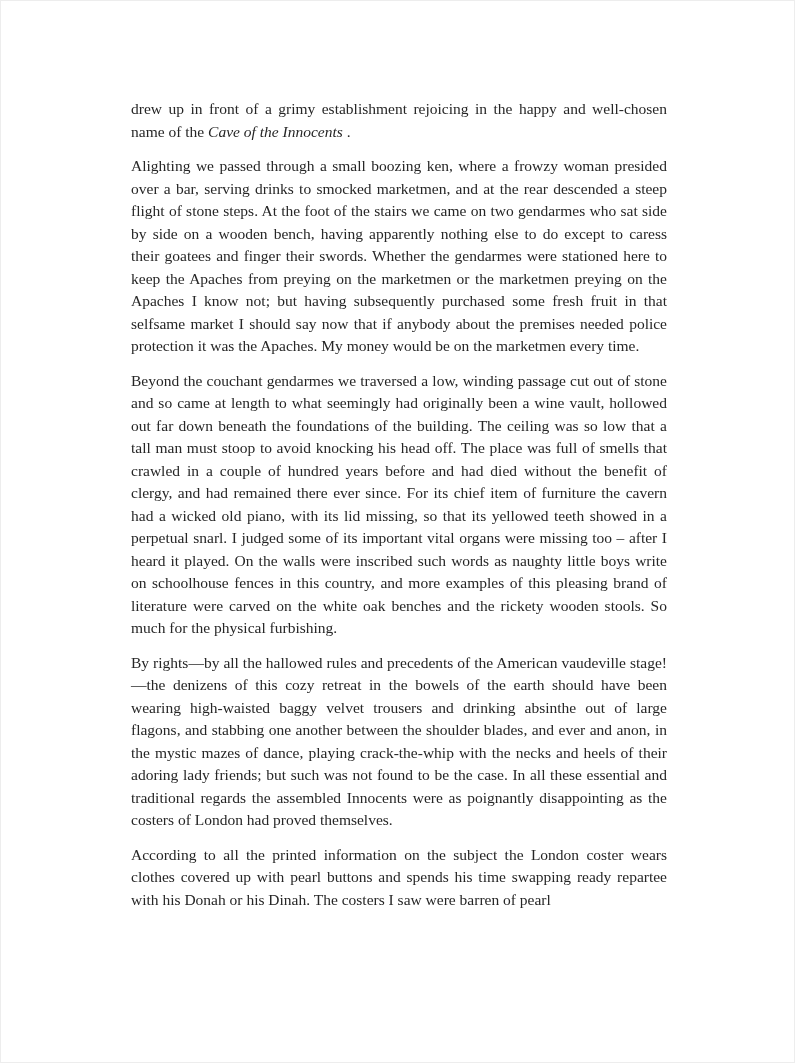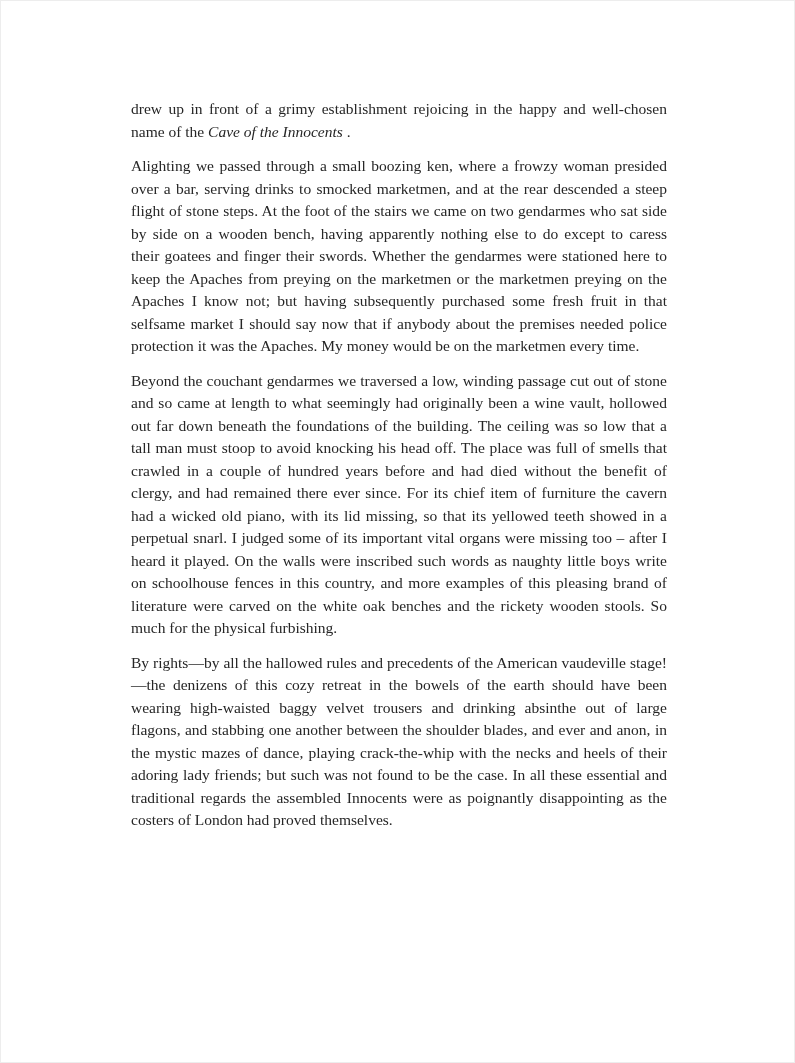--- a/index.html
+++ b/index.html
@@ -50,14 +50,15 @@
 </style>
 </head>
 <body>
 
 <div class="page">
   <div class="text-block">
     <p class="para"><span>drew up in front of a grimy establishment rejoicing in the happy and well-chosen name of the </span><em class="book-title">Cave of the Innocents</em><span> .</span></p>
     <p class="para">Alighting we passed through a small boozing ken, where a frowzy woman presided over a bar, serving drinks to smocked marketmen, and at the rear descended a steep flight of stone steps. At the foot of the stairs we came on two gendarmes who sat side by side on a wooden bench, having apparently nothing else to do except to caress their goatees and finger their swords. Whether the gendarmes were stationed here to keep the Apaches from preying on the marketmen or the marketmen preying on the Apaches I know not; but having subsequently purchased some fresh fruit in that selfsame market I should say now that if anybody about the premises needed police protection it was the Apaches. My money would be on the marketmen every time.</p>
     <p class="para">Beyond the couchant gendarmes we traversed a low, winding passage cut out of stone and so came at length to what seemingly had originally been a wine vault, hollowed out far down beneath the foundations of the building. The ceiling was so low that a tall man must stoop to avoid knocking his head off. The place was full of smells that crawled in a couple of hundred years before and had died without the benefit of clergy, and had remained there ever since. For its chief item of furniture the cavern had a wicked old piano, with its lid missing, so that its yellowed teeth showed in a perpetual snarl. I judged some of its important vital organs were missing too – after I heard it played. On the walls were inscribed such words as naughty little boys write on schoolhouse fences in this country, and more examples of this pleasing brand of literature were carved on the white oak benches and the rickety wooden stools. So much for the physical furbishing.</p>
     <p class="para">By rights—by all the hallowed rules and precedents of the American vaudeville stage!—the denizens of this cozy retreat in the bowels of the earth should have been wearing high-waisted baggy velvet trousers and drinking absinthe out of large flagons, and stabbing one another between the shoulder blades, and ever and anon, in the mystic mazes of dance, playing crack-the-whip with the necks and heels of their adoring lady friends; but such was not found to be the case. In all these essential and traditional regards the assembled Innocents were as poignantly disappointing as the costers of London had proved themselves.</p>
+    <p class="para">According to all the printed information on the subject the London coster wears clothes covered up with pearl buttons and spends his time swapping ready repartee with his Donah or his Dinah. The costers I saw were barren of pearl</p>
   </div>
 </div>
 
 </body></html>

